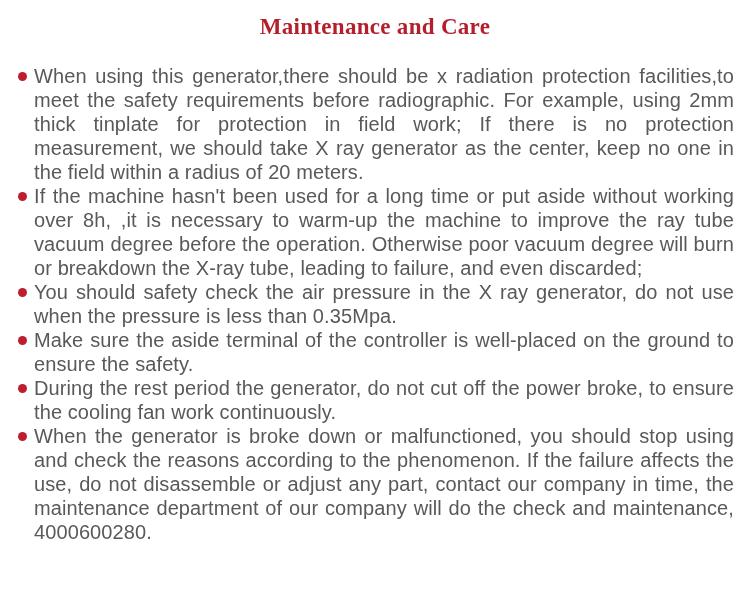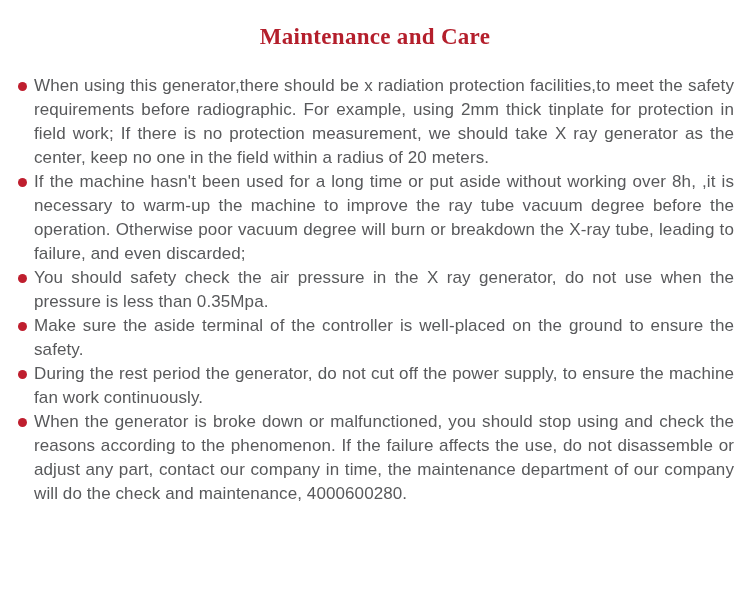--- a/index.html
+++ b/index.html
@@ -14,21 +14,21 @@
     background: var(--page-bg);
     font-family: "Liberation Sans", sans-serif;
   }
   .page {
     width: 750px;
     height: 592px;
     background: var(--page-bg);
     overflow: hidden;
   }
   .page-title {
-    margin-top: 24px;
+    margin-top: 14px;
     text-align: center;
     font-family: "Liberation Serif", serif;
     font-weight: bold;
     font-size: 23px;
     letter-spacing: 0.3px;
     color: var(--title-color);
   }
   ul.maintenance-list {
     list-style: none;
     margin: 24px 16px 0 18px; 
@@ -42,21 +42,21 @@
     flex: none;
     width: 9px;
     height: 9px;
     border-radius: 50%;
     background: var(--bullet-color);
     margin: 8px 7px 0 0;
   }
   .txt {
     display: block;
     flex: 1;
-    font-size: 17px;
+    font-size: 20px;
     line-height: 24px;
     color: var(--text-color);
     text-align: justify;
     letter-spacing: 0.1px;
   }
 </style>
 </head>
 <body>
 
 <div class="page">
@@ -75,21 +75,21 @@
     <li>
       <span class="dot"></span>
       <span class="txt">You should safety check the air pressure in the X ray generator, do not use when the pressure is less than 0.35Mpa.</span>
     </li>
     <li>
       <span class="dot"></span>
       <span class="txt">Make sure the aside terminal of the controller is well-placed on the ground to ensure the safety.</span>
     </li>
     <li>
       <span class="dot"></span>
-      <span class="txt">During the rest period the generator, do not cut off the power supply, to ensure the machine fan work continuously.</span>
+      <span class="txt">During the rest period the generator, do not cut off the power broke, to ensure the cooling fan work continuously.</span>
     </li>
     <li>
       <span class="dot"></span>
       <span class="txt">When the generator is broke down or malfunctioned, you should stop using and check the reasons according to the phenomenon. If the failure affects the use, do not disassemble or adjust any part, contact our company in time, the maintenance department of our company will do the check and maintenance, 4000600280.</span>
     </li>
   </ul>
 
 </div>
 
 </body></html>

